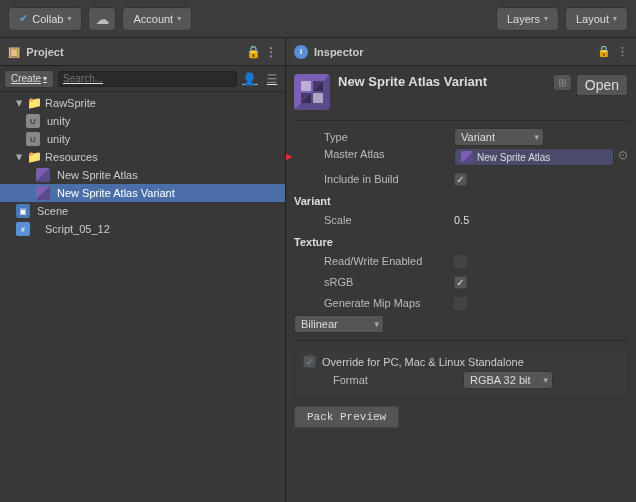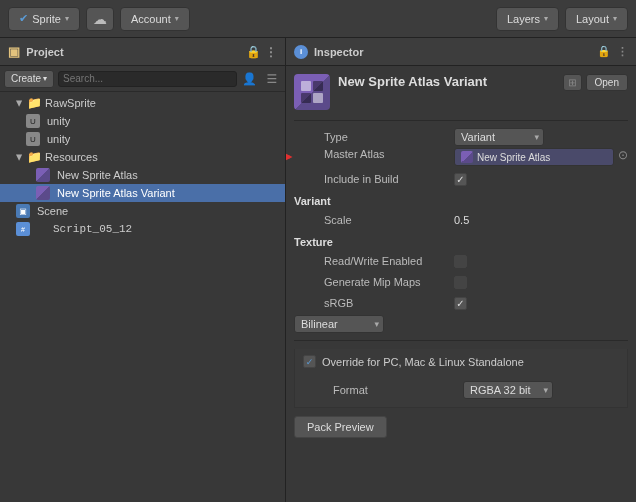--- a/index.html
+++ b/index.html
@@ -89,20 +89,21 @@
       cursor: pointer;
     }
     .toolbar-row {
       height: 26px;
       background: #383838;
       border-bottom: 1px solid #2a2a2a;
       display: flex;
       align-items: center;
       padding: 0 4px;
       gap: 4px;
+      text-decoration: underline;
     }
     .create-btn {
       background: #555;
       border: 1px solid #333;
       border-radius: 3px;
       color: #ddd;
       font-size: 10px;
       padding: 1px 6px;
       display: flex;
       align-items: center;
@@ -267,21 +268,21 @@
       font-size: 13px;
       font-weight: bold;
       color: #ddd;
       flex: 1;
     }
     .open-btn {
       background: #555;
       border: 1px solid #333;
       border-radius: 3px;
       color: #ddd;
-      font-size: 10px;
+      font-size: 14px;
       padding: 2px 8px;
       cursor: pointer;
     }
     .icon-grid-btn {
       background: #555;
       border: 1px solid #333;
       border-radius: 3px;
       color: #888;
       font-size: 10px;
       padding: 2px 4px;
@@ -416,21 +417,21 @@
     .download-icon {
       margin-left: auto;
       color: #888;
       font-size: 14px;
       cursor: pointer;
     }
     .override-row {
       display: flex;
       align-items: center;
       gap: 6px;
-      margin-bottom: 12px;
+      margin-bottom: 2px;
       font-size: 11px;
       color: #ccc;
     }
     .override-checkbox {
       width: 13px; height: 13px;
       background: #555;
       border: 1px solid #444;
       border-radius: 2px;
       display: flex;
       align-items: center;
@@ -446,29 +447,30 @@
     .pack-preview-btn {
       background: #555;
       border: 1px solid #444;
       border-radius: 3px;
       color: #ddd;
       font-size: 11px;
       padding: 4px 12px;
       cursor: pointer;
       margin-top: 8px;
       display: inline-block;
+      font-family: Liberation Mono, monospace;
     }
   </style>
 </head>
 <body>
 
 <div class="toolbar">
   <div class="toolbar-btn">
     <span style="color:#5b9bd5;">✔</span>
-    <span>Sprite</span>
+    <span>Collab</span>
     <span class="caret">▾</span>
   </div>
   <div class="toolbar-cloud">
     <span>☁</span>
   </div>
   <div class="toolbar-btn">
     <span>Account</span>
     <span class="caret">▾</span>
   </div>
   <div class="toolbar-spacer"></div>
@@ -536,21 +538,21 @@
         <span style="margin-left:4px;">New Sprite Atlas Variant</span>
       </div>
 
       <div class="tree-item indent-1">
         <span class="scene-icon" style="font-size:8px;color:#fff;">▣</span>
         <span style="margin-left:4px;">Scene</span>
       </div>
 
       <div class="tree-item indent-1">
         <span class="script-icon">#</span>
-        <span style="margin-left:20px;font-family:Liberation Mono, monospace;">Script_05_12</span>
+        <span style="margin-left:12px;">Script_05_12</span>
       </div>
     </div>
   </div>
 
   <div class="inspector-panel">
     <div class="inspector-header">
       <span class="info-icon">i</span>
       <span>Inspector</span>
       <div class="inspector-header-icons">
         <span>🔒</span>
@@ -626,28 +628,28 @@
       <div class="section-label">Texture</div>
 
       
       <div class="prop-row">
         <div class="prop-label">Read/Write Enabled</div>
         <div class="checkbox unchecked"></div>
       </div>
 
       
       <div class="prop-row">
+        <div class="prop-label">sRGB</div>
+        <div class="checkbox checked"></div>
+      </div>
+
+      
+      <div class="prop-row">
         <div class="prop-label">Generate Mip Maps</div>
         <div class="checkbox unchecked"></div>
-      </div>
-
-      
-      <div class="prop-row">
-        <div class="prop-label">sRGB</div>
-        <div class="checkbox checked"></div>
       </div>
 
       
       <div class="prop-row">
         <div class="prop-dropdown">
           <span>Bilinear</span>
         </div>
       </div>
 
       <div class="divider"></div>

